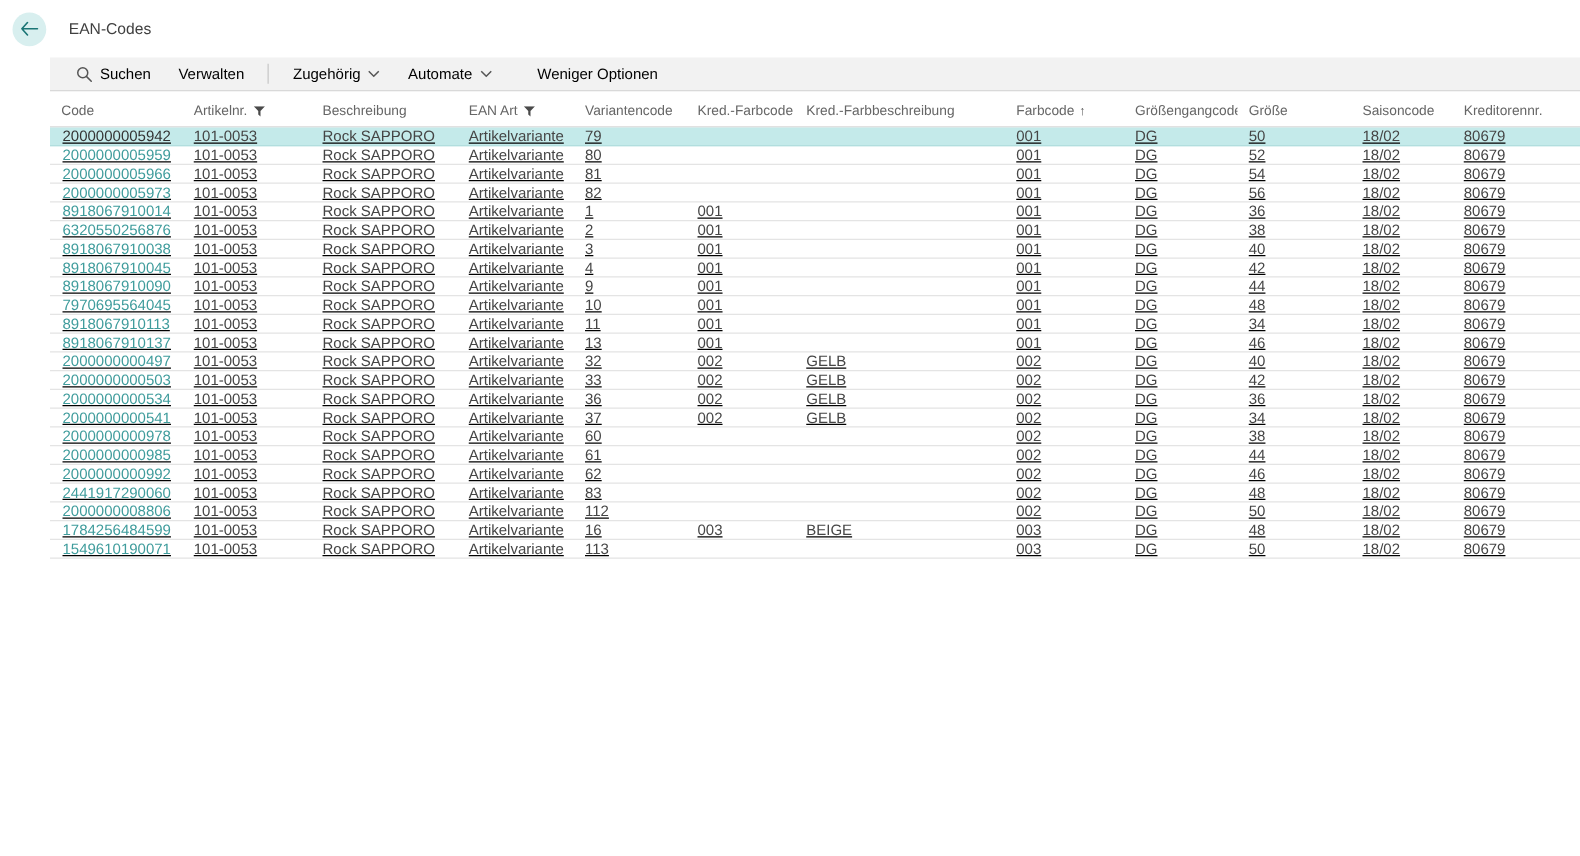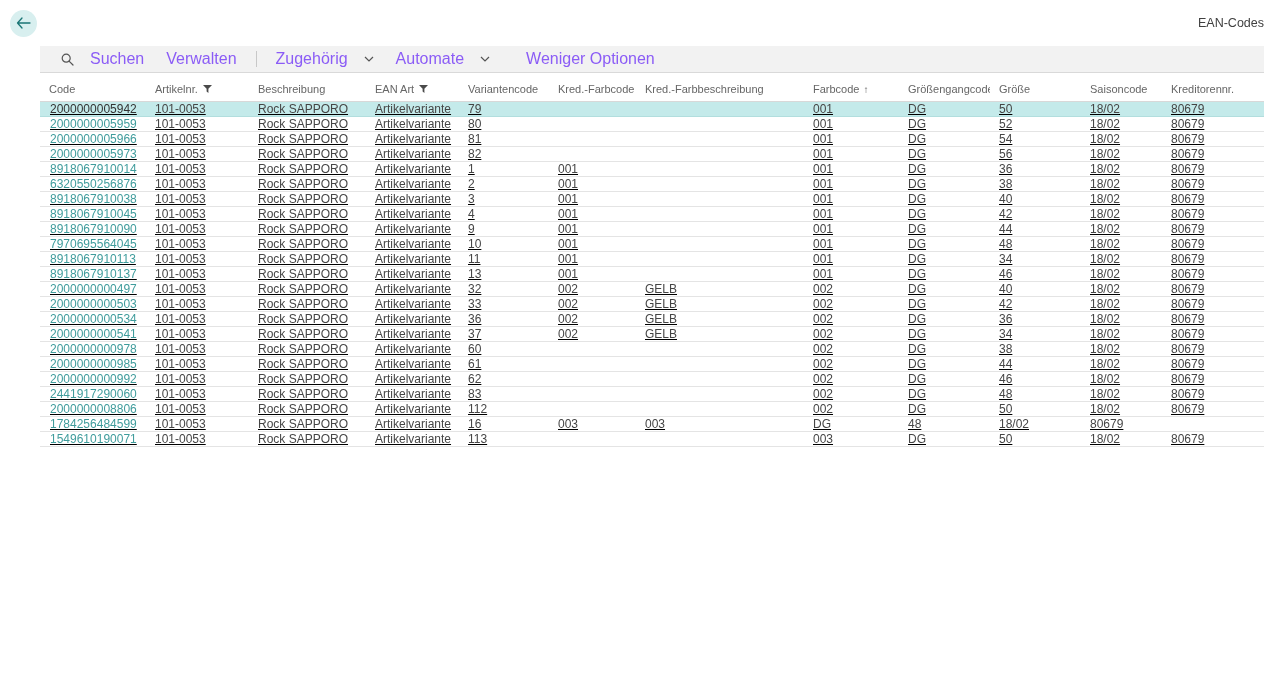--- a/index.html
+++ b/index.html
@@ -1,27 +1,27 @@
 <!DOCTYPE html>
 <html style="--accent-link: #3f9c9c; --sel-bg: #c4eaea; --toolbar-bg: #f2f2f2; --back-circle: #d8efef;"><head>
 <meta charset="utf-8">
 <style>
   * { margin:0; padding:0; box-sizing:border-box; }
   html,body { width:1264px; height:685px; background:#fff; overflow:hidden;
               font-family:"Liberation Sans", sans-serif; }
 
-  .topbar { height:46px; display:flex; align-items:center; padding-left:10px; background:#fff;justify-content:space-between; }
+  .topbar { height:46px; display:flex; align-items:center; padding-left:10px; background:#fff; }
   .back-btn { width:27px; height:27px; border-radius:50%; border:none; cursor:pointer;
               background:var(--back-circle,#d8efef); display:flex; align-items:center; justify-content:center; }
   .page-title { margin-left:18px; font-size:12.5px; color:#404040; }
 
   .toolbar { margin-left:40px; height:27px; background:var(--toolbar-bg,#f2f2f2);
              border-bottom:1px solid #d9d9d9; display:flex; align-items:center; padding-left:10px; }
-  .tb-btn { background:transparent; border:none; height:26px; padding:0 11px; font-size:16px;
-            color:#8b5cf6; font-family:inherit; display:flex; align-items:center; gap:16px; cursor:pointer; }
+  .tb-btn { background:transparent; border:none; height:26px; padding:0 11px; font-size:12px;
+            color:#000000; font-family:inherit; display:flex; align-items:center; gap:6px; cursor:pointer; }
   .tb-divider { width:1px; height:16px; background:#c8c8c8; margin:0 8px; }
 
   .grid { margin-left:40px; width:1224px; margin-top:4px; }
   .row { display:grid; grid-template-columns:106px 103px 117px 93px 90px 87px 168px 95px 91px 91px 81px 102px; }
   .header-row { height:25px; border-bottom:1px solid #d8d8d8; }
   .header-row .cell { font-size:11px; color:#666; display:flex; align-items:center; gap:5px; padding-left:9px;
                       white-space:nowrap; overflow:hidden; cursor:pointer; }
   .body-row { height:15px; border-bottom:1px solid #e4e4e4; cursor:pointer;text-decoration:underline; }
   .body-row .cell { font-size:12px; color:#454545; display:flex; align-items:center; padding-left:9px;
                     white-space:nowrap; overflow:hidden; position:relative; }
@@ -943,20 +943,23 @@
       <div class="cell">
         <span class="val">Artikelvariante</span>
       </div>
       <div class="cell">
         <span class="val">16</span>
       </div>
       <div class="cell">
         <span class="val">003</span>
       </div>
       <div class="cell">
+        <span class="val">BEIGE</span>
+      </div>
+      <div class="cell">
         <span class="val">003</span>
       </div>
       <div class="cell">
         <span class="val">DG</span>
       </div>
       <div class="cell">
         <span class="val">48</span>
       </div>
       <div class="cell">
         <span class="val">18/02</span>

